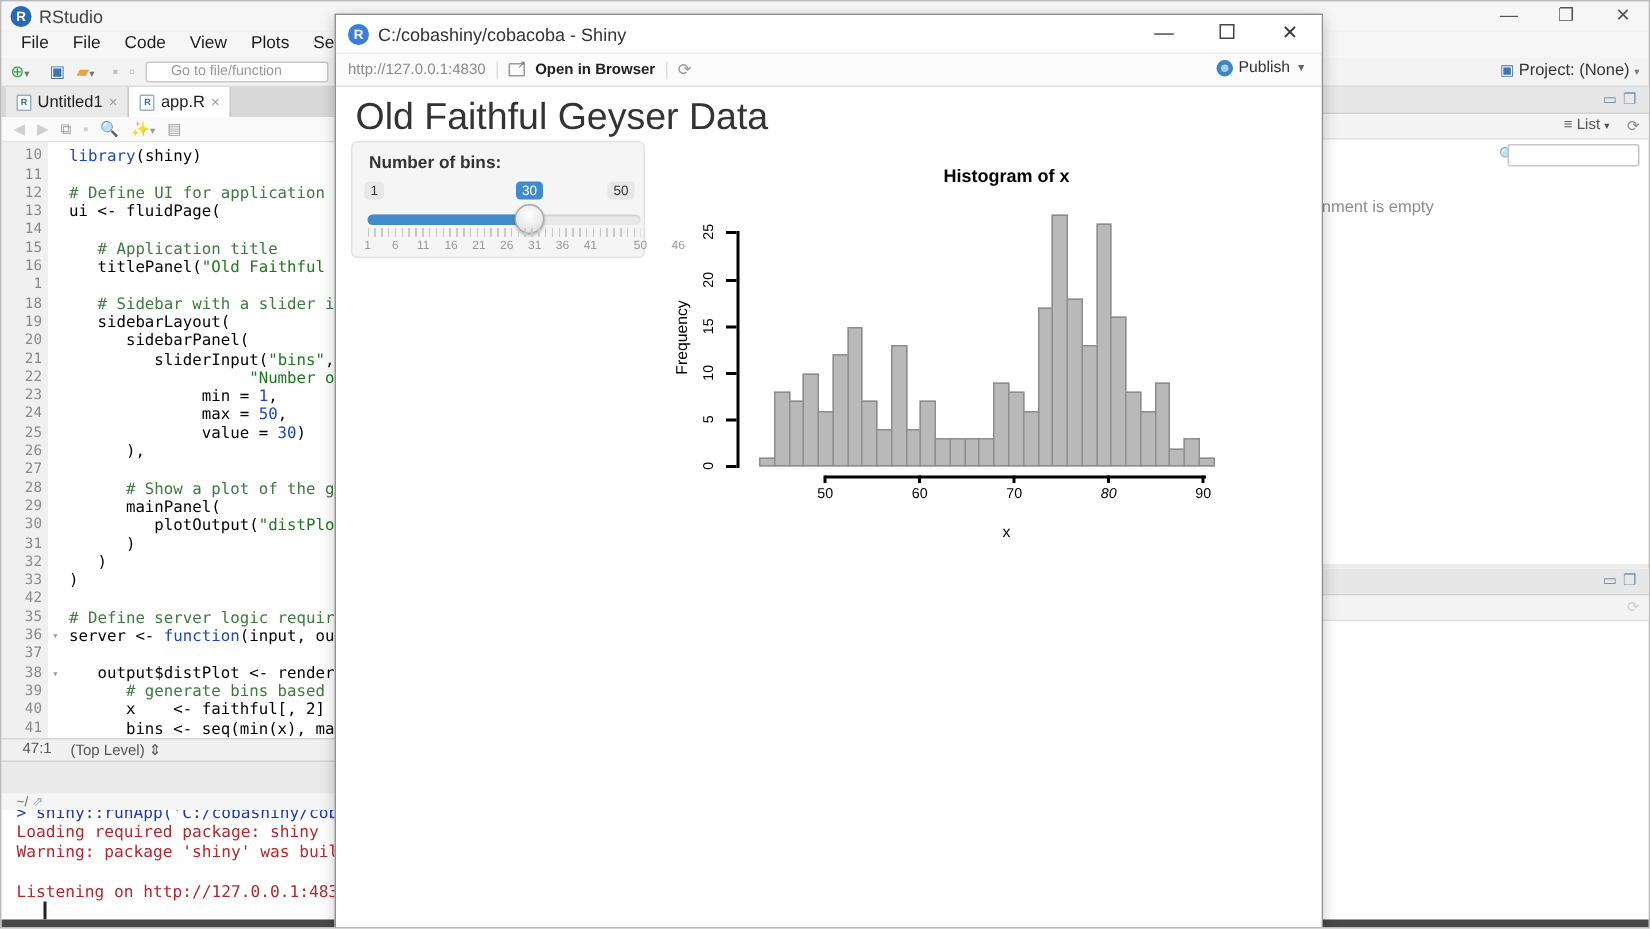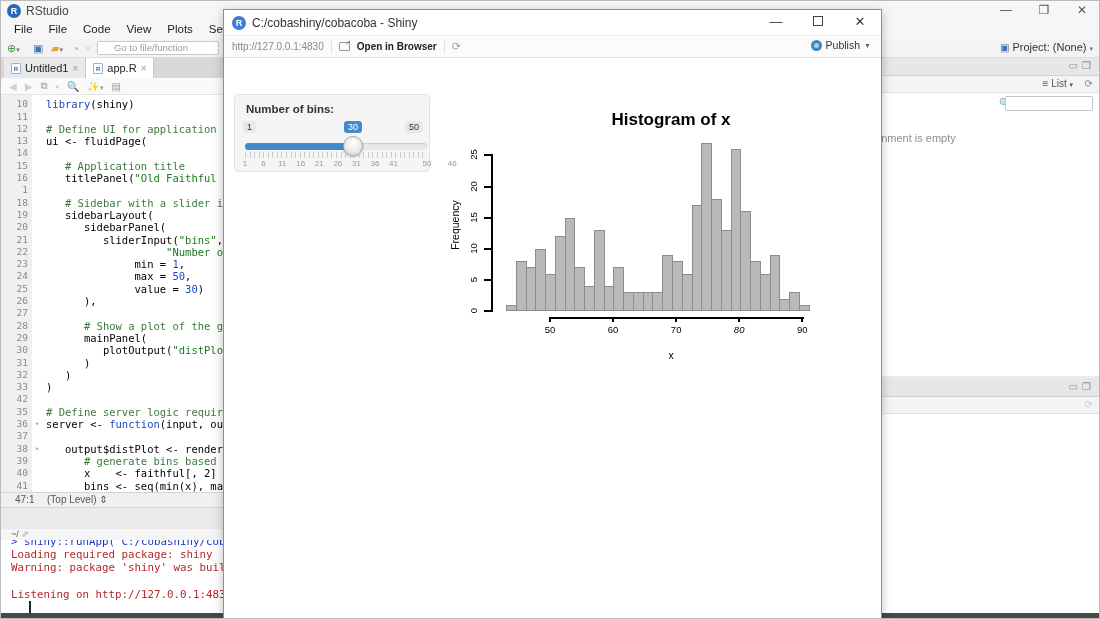--- a/index.html
+++ b/index.html
@@ -94,21 +94,21 @@
   .sl-badge.val { background:#428bca; color:#fff; transform:translateX(-50%); }
   .sl-track { position:absolute; left:10px; top:48px; width:182px; height:7px; background:#e8e8e8; border-radius:4px; box-shadow:inset 0 1px 1px rgba(0,0,0,.12); }
   .sl-fill { position:absolute; left:10px; top:48px; height:7px; background:#428bca; border-radius:4px 0 0 4px; }
   .sl-handle { position:absolute; top:41px; width:20px; height:20px; border-radius:50%; background:radial-gradient(circle at 50% 35%, #ffffff, #d9d9d9); border:1px solid #a8a8a8; box-shadow:0 1px 2px rgba(0,0,0,.3); }
   .sl-grid { position:absolute; left:10px; top:57px; width:182px; height:6px; background:repeating-linear-gradient(90deg,#c9c9c9 0,#c9c9c9 1px,transparent 1px,transparent 4.55px); }
   .sl-ticks { position:absolute; left:10px; top:64px; width:182px; height:10px; }
   .sl-ticks span { position:absolute; transform:translateX(-50%); font-size:8px; color:#999; }
 
   
   .plot { position:absolute; left:0; top:0; width:657px; height:563px; font-family:"Liberation Sans", sans-serif; }
-  .plot-title { position:absolute; left:297px; top:52px; width:300px; text-align:center; font-size:17px; font-weight:bold; color:#000; }
+  .plot-title { position:absolute; left:297px; top:52px; width:300px; text-align:center; font-size:12px; font-weight:bold; color:#000; }
   .plot-ylab { position:absolute; left:191px; top:161px; width:80px; height:12px; text-align:center; font-size:10.5px; color:#000; transform:rotate(-90deg); }
   .plot-xlab { position:absolute; left:397px; top:291px; width:100px; text-align:center; font-size:10.5px; color:#000; }
   .yaxis { position:absolute; left:267px; top:96px; width:2px; height:158px; background:#000; }
   .xaxis { position:absolute; top:259px; height:2px; background:#000; }
   .bars { position:absolute; left:282px; top:85px; height:168px; display:flex; align-items:flex-end; }
   .bars div { background:#b9b9b9; border:1px solid #8d8d8d; }
   .ytickmark { position:absolute; width:7px; height:2px; background:#000; left:260px; }
   .yticklab { position:absolute; width:20px; height:11px; left:239px; text-align:center; font-size:9.5px; color:#000; transform:rotate(-90deg); }
   .xtickmark { position:absolute; width:2px; height:5px; background:#000; top:259px; }
   .xticklab { position:absolute; width:30px; top:266px; text-align:center; font-size:9.5px; color:#000; }
@@ -286,20 +286,21 @@
       <span class="vsep"></span>
       <span class="sh-refresh">⟳</span>
       <div class="sh-publish">
         <span class="pub-icon"></span>
         <span>Publish</span>
         <span class="pub-caret">▼</span>
       </div>
     </div>
 
     <div class="sh-content">
+      <div class="app-title">Old Faithful Geyser Data</div>
 
       <div class="well">
         <div class="sl-label">Number of bins:</div>
         <span class="sl-badge" style="left:8px;">1</span>
         <span class="sl-badge val" style="left: 118px; background: rgb(66, 139, 202);">30</span>
         <span class="sl-badge" style="right:6px;">50</span>
         <div class="sl-track"></div>
         <div class="sl-fill" style="width: 108px; background: rgb(66, 139, 202);"></div>
         <div class="sl-handle" style="left: 108px;"></div>
         <div class="sl-grid"></div>

